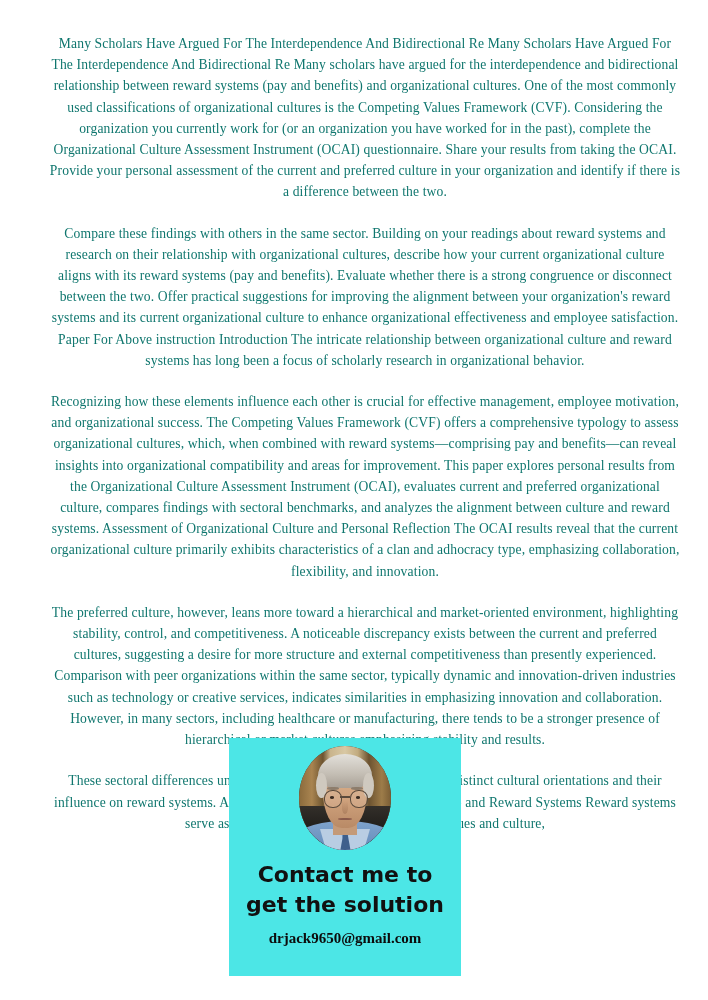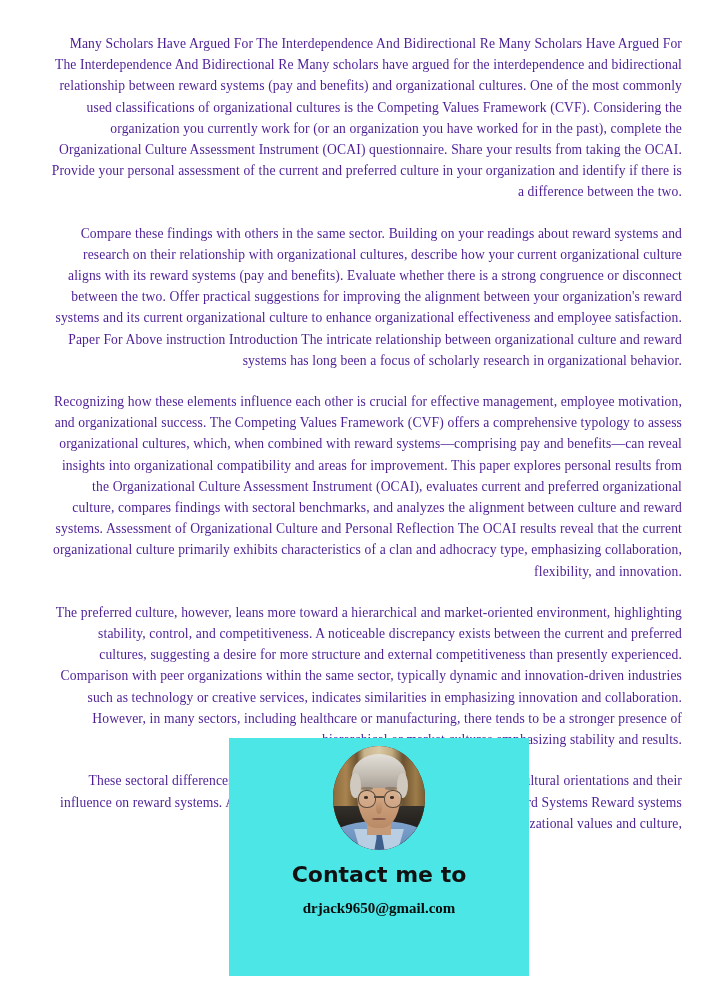--- a/index.html
+++ b/index.html
@@ -28,32 +28,32 @@
     position: absolute;
     left: 48px;
     top: 33px;
     width: 634px;
   }
 
   .para {
     margin: 0 0 20px 0;
     font-size: 13.6px;
     line-height: 21.2px;
-    text-align: right;
-    color: #4c1d95;
+    text-align: center;
+    color: #0f766e;
     letter-spacing: 0.01em;
   }
   .para:last-child { margin-bottom: 0; }
 
   
   #contact-overlay {
     position: absolute;
     left: 229px;
     top: 738px;
-    width: 300px;
+    width: 232px;
     height: 238px;
     background: #4ce6e6;
     z-index: 20;
     display: flex;
     flex-direction: column;
     align-items: center;
     justify-content: flex-start;
     overflow: hidden;
   }
 
@@ -254,16 +254,17 @@
       <div class="ph-glass-l"></div>
       <div class="ph-glass-r"></div>
       <div class="ph-bridge"></div>
       <div class="ph-eye-l"></div>
       <div class="ph-eye-r"></div>
       <div class="ph-nose"></div>
       <div class="ph-mouth"></div>
     </div>
 
     <div id="overlay-line1">Contact me to</div>
+    <div id="overlay-line2">get the solution</div>
     <div id="overlay-email">drjack9650@gmail.com</div>
   </div>
 
 </div>
 
 </body></html>

